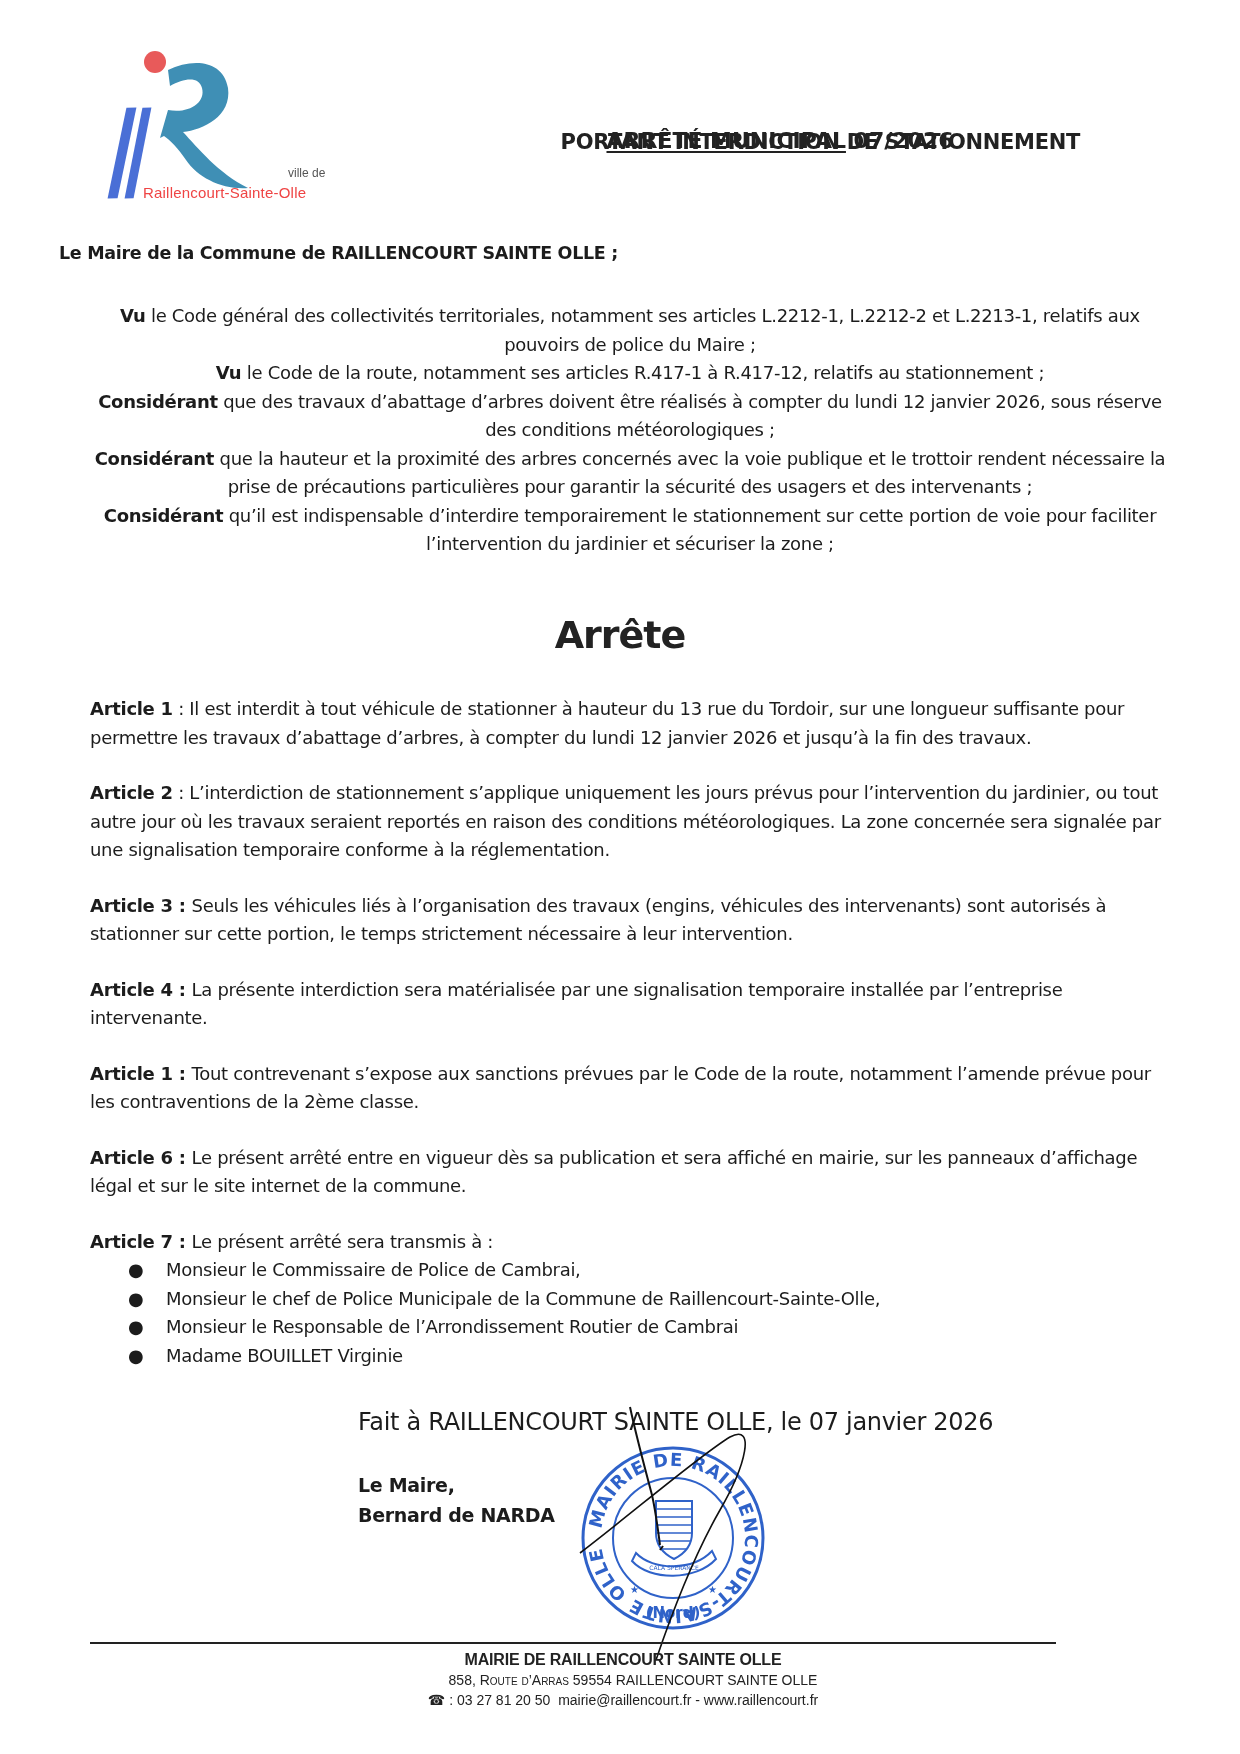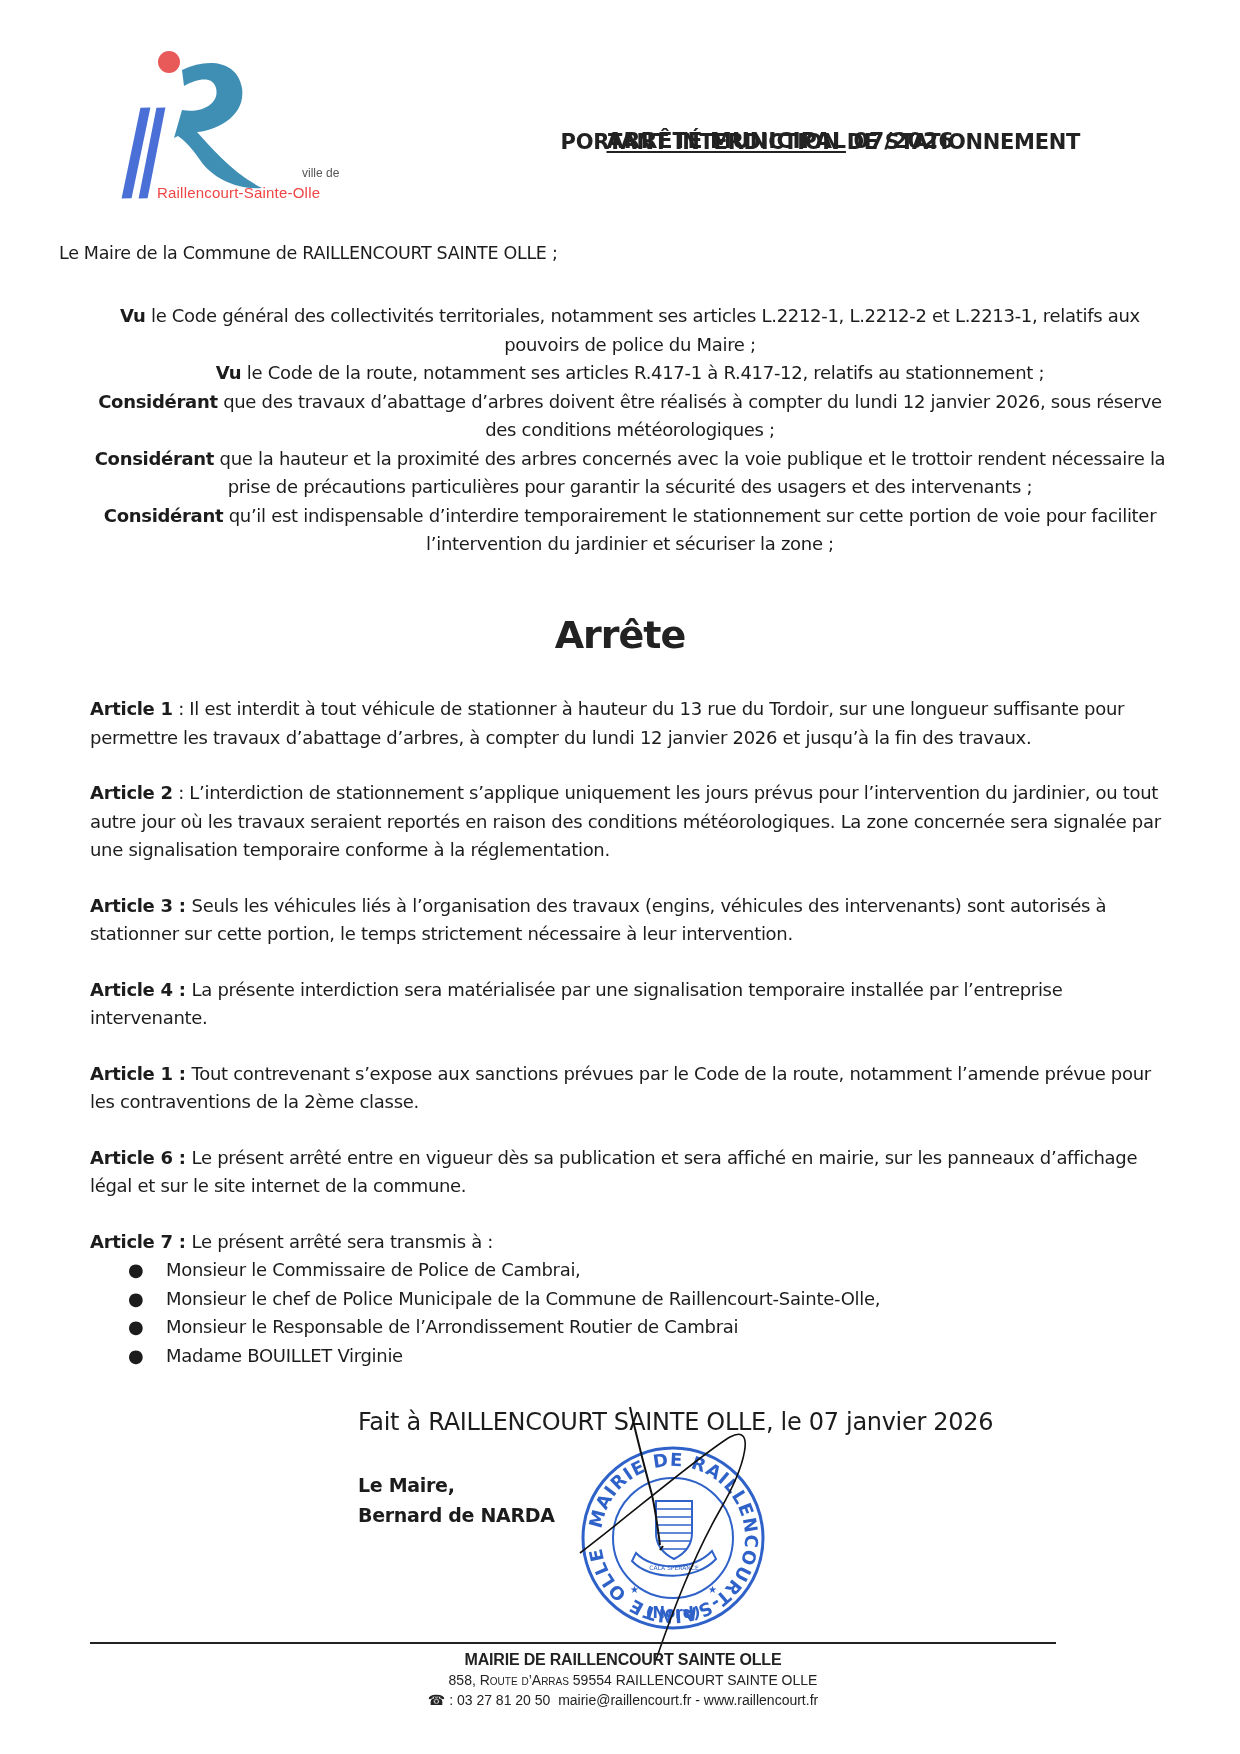--- a/index.html
+++ b/index.html
@@ -3,30 +3,30 @@
 <meta charset="utf-8">
 <style>
   html, body { margin: 0; padding: 0; background: #ffffff; }
   body { width: 1240px; height: 1754px; position: relative; overflow: hidden;
          font-family: "Liberation Sans", sans-serif; color: #1a1a1a; }
   .abs { position: absolute; }
   .body-text { font-family: "DejaVu Sans", sans-serif; font-size: 18px; line-height: 28.5px; color: #1c1c1c; letter-spacing: -0.3px; }
   .b { font-weight: bold; }
 
   
-  #logo { left: 112px; top: 48px; width: 250px; height: 160px; text-align: center; }
+  #logo { left: 98px; top: 48px; width: 250px; height: 160px; text-align: center; }
   #logo .ville { position: absolute; left: 190px; top: 118px; font-size: 12px; color: #555; font-family: "Liberation Sans", sans-serif; }
   #logo .town { position: absolute; left: 45px; top: 136px; font-size: 15px; color: #ef4444; font-family: "Liberation Sans", sans-serif; letter-spacing: 0.2px;}
 
   
   #title { left: 540px; top: 80px; width: 480px; text-align: center; font-family: "DejaVu Sans", sans-serif; font-weight: bold; font-size: 22px; color: #222; margin-top: 48px; }
   #title .u { text-decoration: underline; text-underline-offset: 3px; }
   #subtitle { left: 480px; top: 130px; width: 600px; text-align: right; font-family: "DejaVu Sans", sans-serif; font-weight: bold; font-size: 21px; color: #222; letter-spacing: -0.3px;}
 
-  #mayor-intro { left: 59px; top: 243px; font-family: "DejaVu Sans", sans-serif; font-weight: normal; font-size: 17.5px; color: #1c1c1c; letter-spacing: -0.3px;}
+  #mayor-intro { left: 59px; top: 243px; font-family: "DejaVu Sans", sans-serif; font-weight: bold; font-size: 17.5px; color: #1c1c1c; letter-spacing: -0.3px;}
 
   #considerations { left: 90px; top: 302px; width: 1080px; }
   #considerations p { margin: 0; text-align: center; }
 
   #arrete-heading { left: 0; top: 613px; width: 1240px; text-align: center; font-family: "DejaVu Sans", sans-serif; font-weight: bold; font-size: 38px; color: #222; letter-spacing: -1px; }
 
   #articles { left: 90px; top: 695px; width: 1080px; }
   .article { margin: 0 0 27px 0; }
   .article p { margin: 0; }
   .recipients { list-style: none; margin: 0; padding: 0 0 0 38px; }

